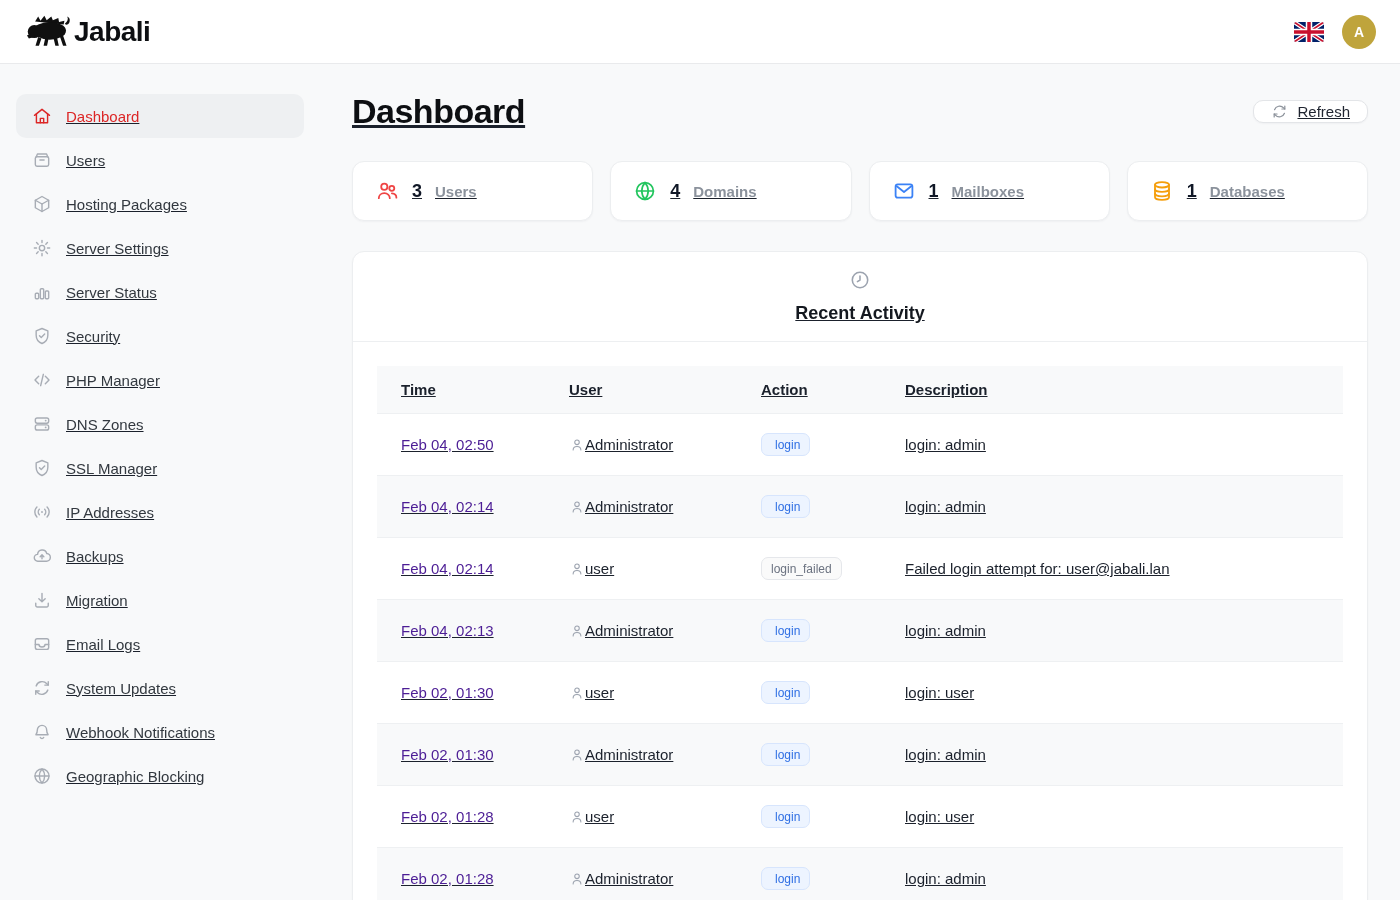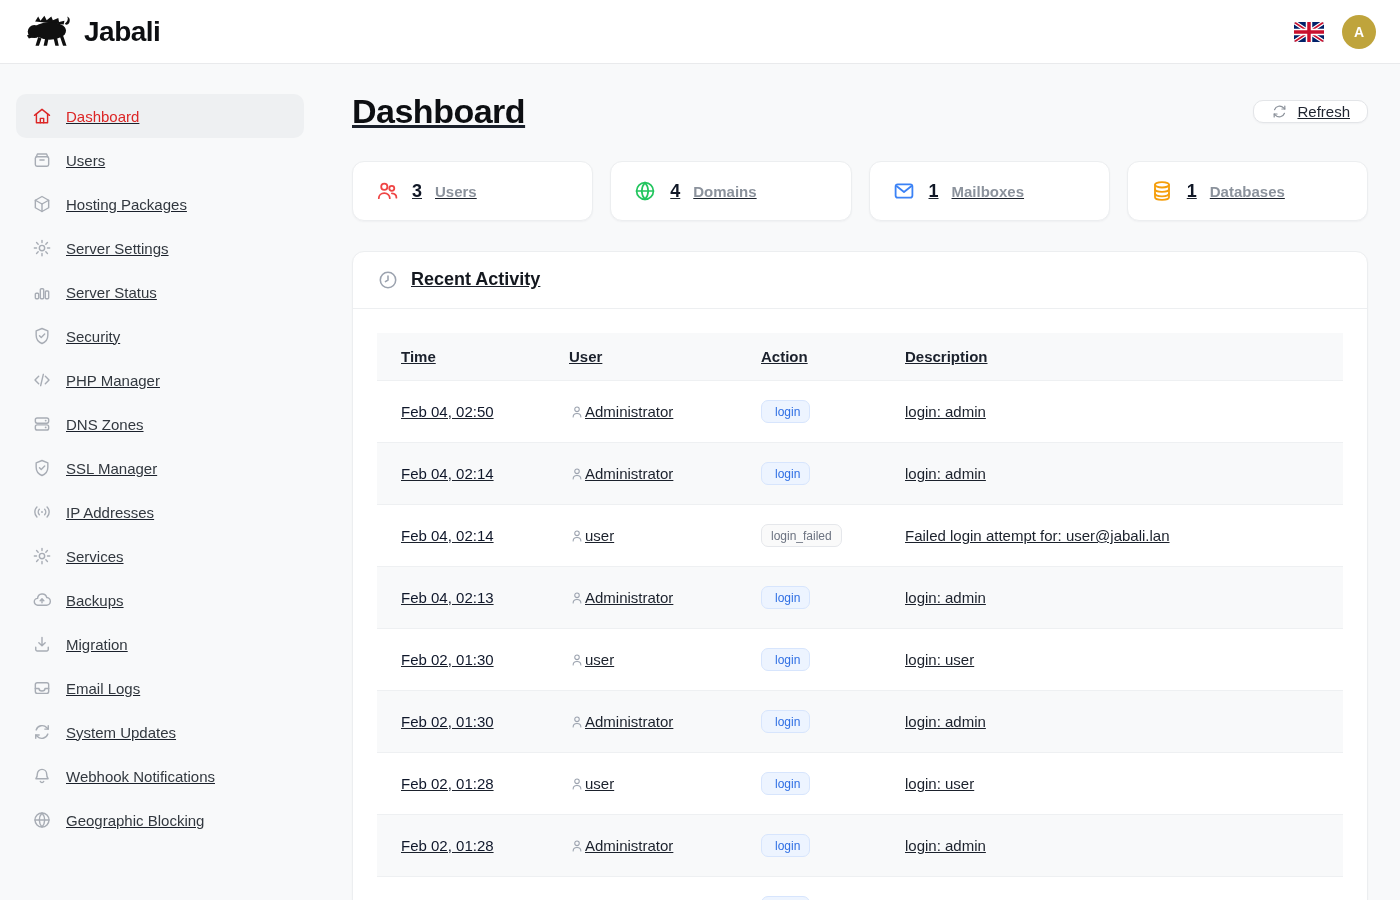--- a/index.html
+++ b/index.html
@@ -10,21 +10,21 @@
     background:#f8f9fa;
     font-family:"Liberation Sans", "DejaVu Sans", sans-serif;
     color:#1b212c;
   }
   
   .topbar {
     height:64px; background:#ffffff; border-bottom:1px solid #e9eaec;
     display:flex; align-items:center; justify-content:space-between;
     padding:0 24px;
   }
-  .brand { display:flex; align-items:center; gap:10px; }
+  .brand { display:flex; align-items:center; }
   .brand-name { font-size:28px; font-weight:800; letter-spacing:-0.5px; color:#0d0f12; }
   .topbar-right { display:flex; align-items:center; gap:18px; }
   .flag-btn { width:30px; height:22px; border:none; background:none; padding:0; cursor:pointer; display:flex; }
   .avatar {
     width:34px; height:34px; border-radius:50%;
     display:flex; align-items:center; justify-content:center;
     color:#ffffff; font-weight:700; font-size:14px; cursor:pointer; border:none;
   }
   
   .layout { display:flex; height:836px;text-decoration:underline; }
@@ -60,40 +60,41 @@
   .stat-blue  { color:#3b82f6; }
   .stat-amber { color:#f59e0b; }
   .stat-value { font-size:18px; font-weight:700; color:#111827; }
   .stat-label { font-size:15px; font-weight:600; color:#8b929c; }
   
   .activity-card {
     margin-top:30px; background:#ffffff; border:1px solid #eceef0; border-radius:12px;
     box-shadow:0 1px 2px rgba(16,24,40,.04); overflow:hidden;
   }
   .activity-header {
-    display:flex; gap:12px; padding:17px 24px;
+    display:flex; align-items:center; gap:12px; padding:17px 24px;
     border-bottom:1px solid #edeff1;
+    flex-direction:column;
   }
   .activity-title { font-size:18px; font-weight:700; color:#14181f; }
   .activity-header .icn { color:#9ca3af; display:flex; }
   .activity-body { padding:24px; }
   table.activity { width:100%; border-collapse:collapse; }
   table.activity thead tr { background:#f8f9fa; }
   table.activity th {
     text-align:left; font-size:15px; font-weight:700; color:#1b212c;
     padding:15px 16px;
   }
   table.activity th:first-child, table.activity td:first-child { padding-left:24px; width:176px; }
   table.activity th:nth-child(2), table.activity td:nth-child(2) { width:192px; }
   table.activity th:nth-child(3), table.activity td:nth-child(3) { width:144px; }
   table.activity td {
     font-size:15px; padding:19px 16px; border-top:1px solid #eef0f2; vertical-align:middle;
   }
   table.activity tbody tr:nth-child(even) { background:#f8f9fa; }
-  td.c-time { color:#0f172a; }
+  td.c-time { color:#4c1d95; }
   .user-cell { display:flex; align-items:center; gap:0; color:#1b212c; }
   .user-cell .icn { color:#9ca3af; display:flex; }
   .badge {
     display:inline-block; font-size:12px; line-height:1; padding:5px 9px 4px 9px;
     border-radius:7px; white-space:nowrap;
   }
   .badge-blue { color:#2f6fe4; background:#edf4ff; border:1px solid #d7e5fd;padding-left:13px; }
   .badge-gray { color:#6b7280; background:#fafafa; border:1px solid #e5e7eb; }
 </style>
 </head>
@@ -314,28 +315,20 @@
         </span>
       <span>SSL Manager</span>
     </div>
     <div class="side-item">
       <span class="icn">
           <svg width="20" height="20" viewBox="0 0 24 24">
             <use href="#i-signal"></use>
           </svg>
         </span>
       <span>IP Addresses</span>
-    </div>
-    <div class="side-item">
-      <span class="icn">
-          <svg width="20" height="20" viewBox="0 0 24 24">
-            <use href="#i-gear"></use>
-          </svg>
-        </span>
-      <span>Services</span>
     </div>
     <div class="side-item">
       <span class="icn">
           <svg width="20" height="20" viewBox="0 0 24 24">
             <use href="#i-cloud-up"></use>
           </svg>
         </span>
       <span>Backups</span>
     </div>
     <div class="side-item">

